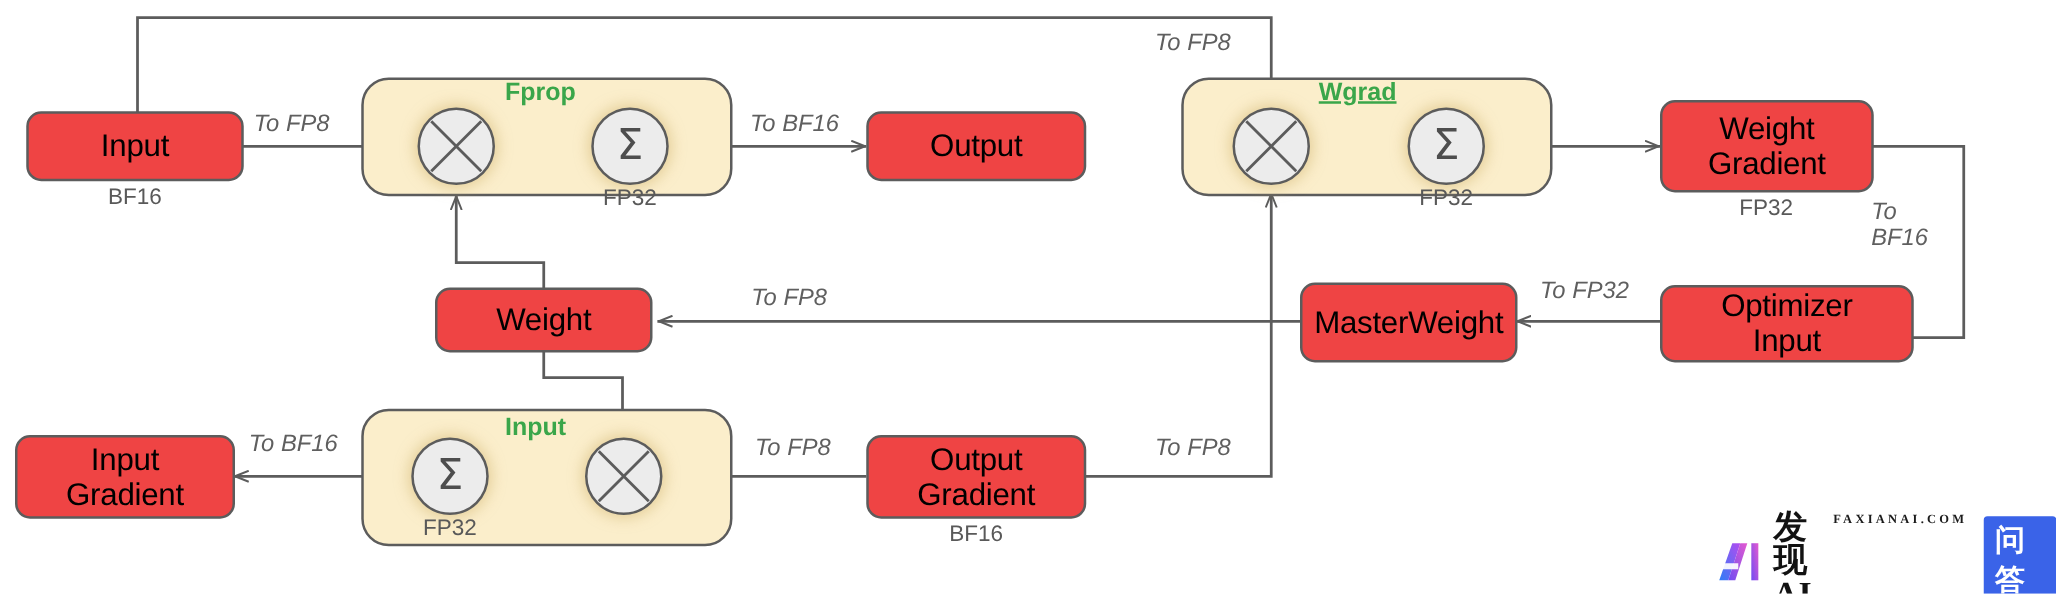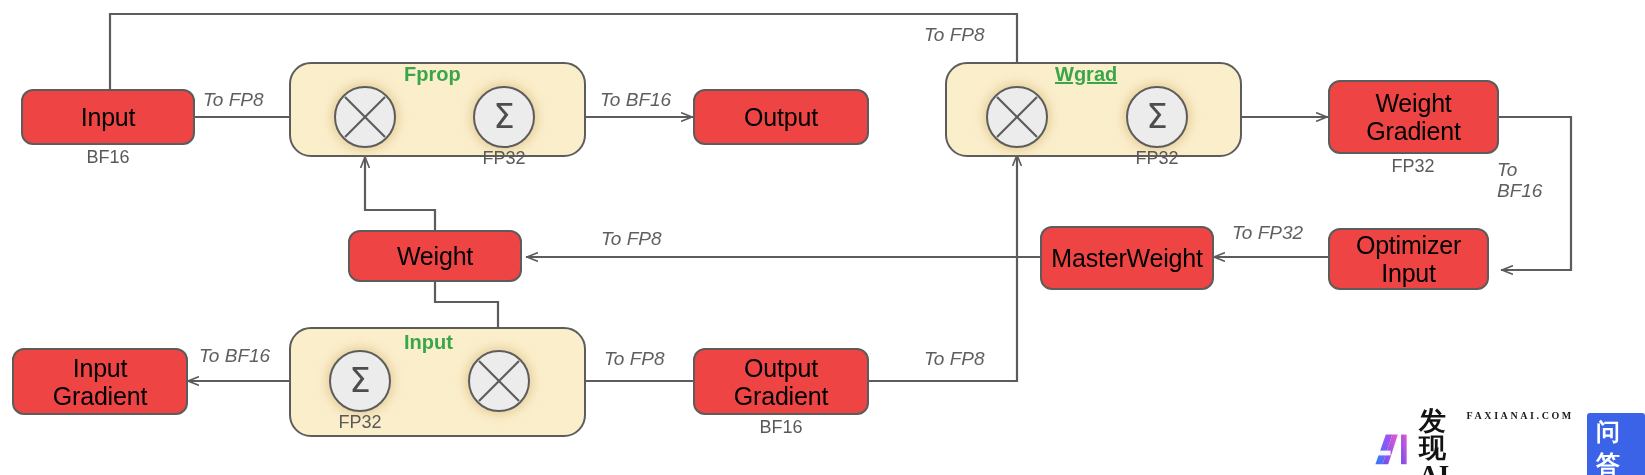--- a/index.html
+++ b/index.html
@@ -241,21 +241,21 @@
   <div class="nodebox" style="left:348px; top:230px; width:174px; height:52px;">
     <span class="lbl">Weight</span>
   </div>
 
   <div class="nodebox" style="left:1328px; top:80px; width:171px; height:74px; flex-direction:column;">
     <span class="lbl">Weight</span>
     <span class="lbl">Gradient</span>
   </div>
   <div class="caption" style="left:1363px; top:156px; width:100px;">FP32</div>
 
-  <div class="nodebox" style="left:1328px; top:228px; width:161px; height:62px; flex-direction:column;">
+  <div class="nodebox" style="left:1328px; top:228px; width:203px; height:62px; flex-direction:column;">
     <span class="lbl">Optimizer</span>
     <span class="lbl">Input</span>
   </div>
 
   <div class="nodebox" style="left:1040px; top:226px; width:174px; height:64px; ">
     <span class="lbl">Master</span>
     <span class="lbl">Weight</span>
   </div>
 
   <div class="nodebox" style="left:693px; top:348px; width:176px; height:67px; flex-direction:column;">

